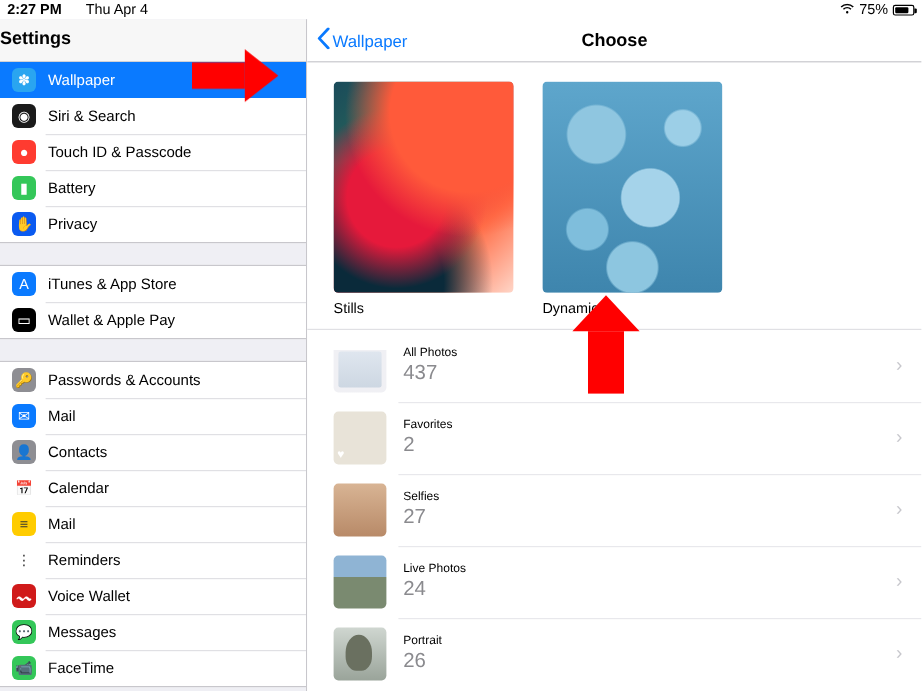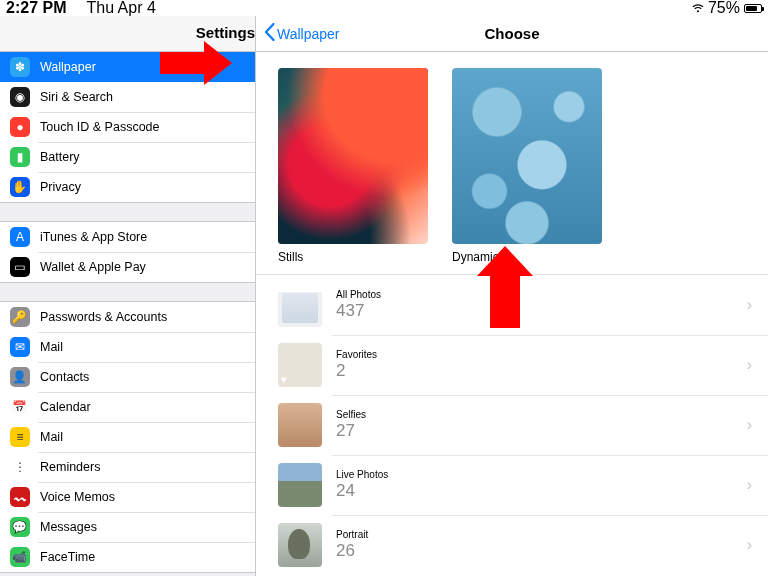--- a/index.html
+++ b/index.html
@@ -1,27 +1,27 @@
 <!DOCTYPE html>
 <html><head>
 <meta charset="utf-8">
 <style>
   * { box-sizing: border-box; margin: 0; padding: 0; }
   html, body { width: 768px; height: 576px; font-family: -apple-system, "Helvetica Neue", Arial, sans-serif; background: #fff; overflow: hidden; }
-  .statusbar { position: absolute; top: 0; left: 0; right: 0; height: 16px; display: flex; align-items: center; font-size: 16px; padding: 0 6px; color: #000; z-index: 10; }
+  .statusbar { position: absolute; top: 0; left: 0; right: 0; height: 16px; display: flex; align-items: center; font-size: 12px; padding: 0 6px; color: #000; z-index: 10; }
   .statusbar .sb-left { flex: 0 0 auto; font-weight: 600; }
   .statusbar .sb-date { margin-left: 20px; font-weight: 400; }
   .statusbar .sb-right { margin-left: auto; display: flex; align-items: center; gap: 4px; }
   .sb-batt-body { display:inline-block; width:18px; height:9px; border:1px solid #000; border-radius:2px; position:relative; }
   .sb-batt-body::after { content:""; position:absolute; right:-3px; top:2px; width:2px; height:4px; background:#000; border-radius:0 1px 1px 0; }
   .sb-batt-fill { position:absolute; left:1px; top:1px; bottom:1px; width:70%; background:#000; border-radius:1px; }
 
   .split { position:absolute; top:16px; left:0; right:0; bottom:0; display:flex; }
   .sidebar { width: 256px; flex: 0 0 256px; border-right: 1px solid #c8c7cc; background:#efeff4; display:flex; flex-direction:column; overflow:hidden; }
-  .sidebar-title { text-align:right; font-size:15px; font-weight:600; padding:8px 0 10px; background:#f7f7f7; border-bottom:1px solid #c8c7cc; }
+  .sidebar-title { text-align:left; font-size:15px; font-weight:600; padding:8px 0 10px; background:#f7f7f7; border-bottom:1px solid #c8c7cc; }
   .sb-group { background:#fff; border-top:1px solid #c8c7cc; border-bottom:1px solid #c8c7cc; margin-bottom:18px; }
   .sb-group:first-of-type { border-top:none; margin-top:0; }
   .sb-item { display:flex; align-items:center; height:30px; padding:0 10px; font-size:12.5px; color:#000; position:relative; }
   .sb-item + .sb-item::before { content:""; position:absolute; left:38px; right:0; top:0; height:1px; background:#e0e0e4; }
   .sb-item.selected { background:#0a7aff; color:#fff; }
   .sb-item.selected + .sb-item::before { display:none; }
   .sb-icon { width:20px; height:20px; border-radius:5px; margin-right:10px; flex:0 0 20px; display:flex; align-items:center; justify-content:center; font-size:12px; color:#fff; }
   .sb-scroll { overflow-y:auto; flex:1; }
   .sb-scroll::-webkit-scrollbar{width:0}
 
@@ -155,21 +155,21 @@
           <div class="sb-item">
             <div class="sb-icon" style="background: rgb(255, 204, 0); color: rgb(51, 51, 51);">≡</div>
             <span>Mail</span>
           </div>
           <div class="sb-item">
             <div class="sb-icon" style="background: rgb(255, 255, 255); color: rgb(51, 51, 51);">⋮</div>
             <span>Reminders</span>
           </div>
           <div class="sb-item">
             <div class="sb-icon" style="background: rgb(208, 26, 26);">〰</div>
-            <span>Voice Memos</span>
+            <span>Voice Wallet</span>
           </div>
           <div class="sb-item">
             <div class="sb-icon" style="background: rgb(52, 199, 89);">💬</div>
             <span>Messages</span>
           </div>
           <div class="sb-item">
             <div class="sb-icon" style="background: rgb(52, 199, 89);">📹</div>
             <span>FaceTime</span>
           </div>
         </div>

